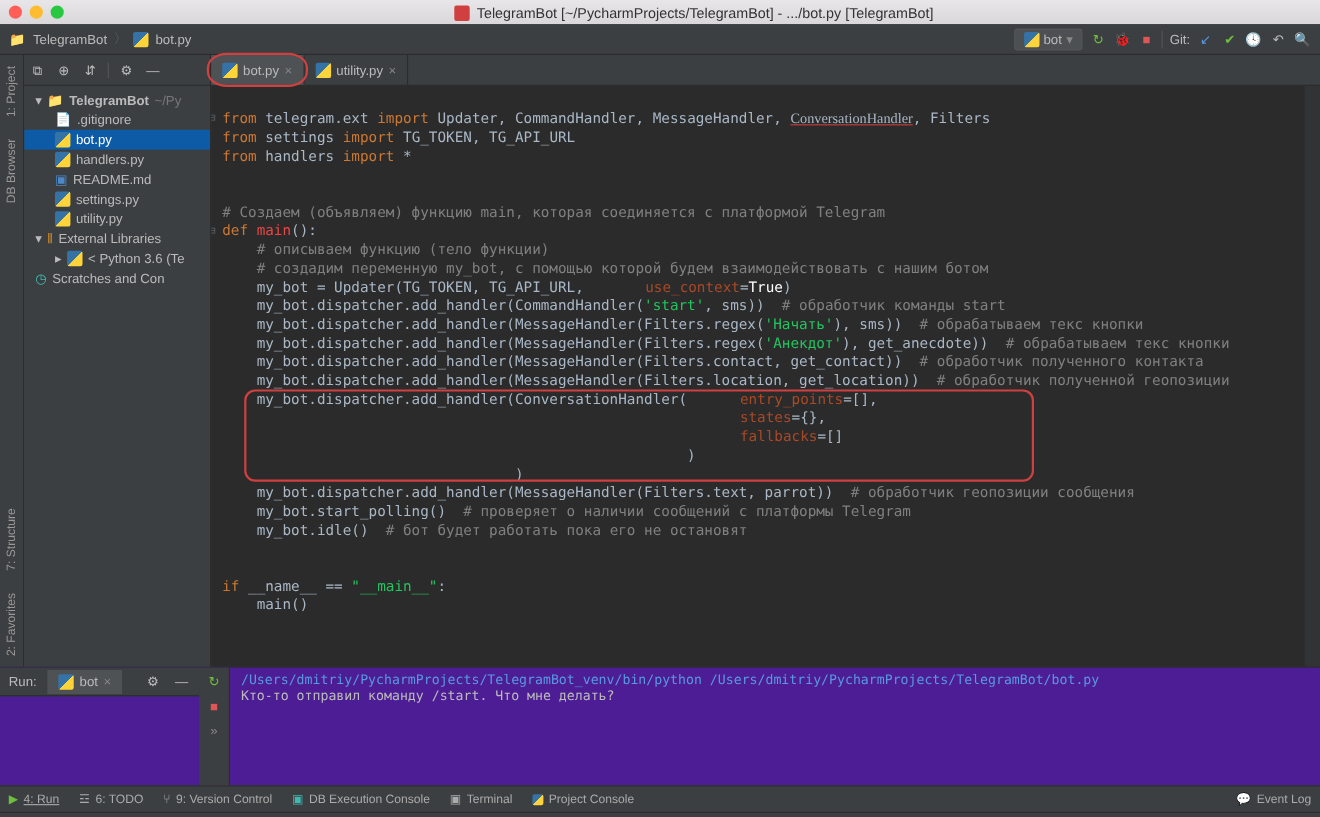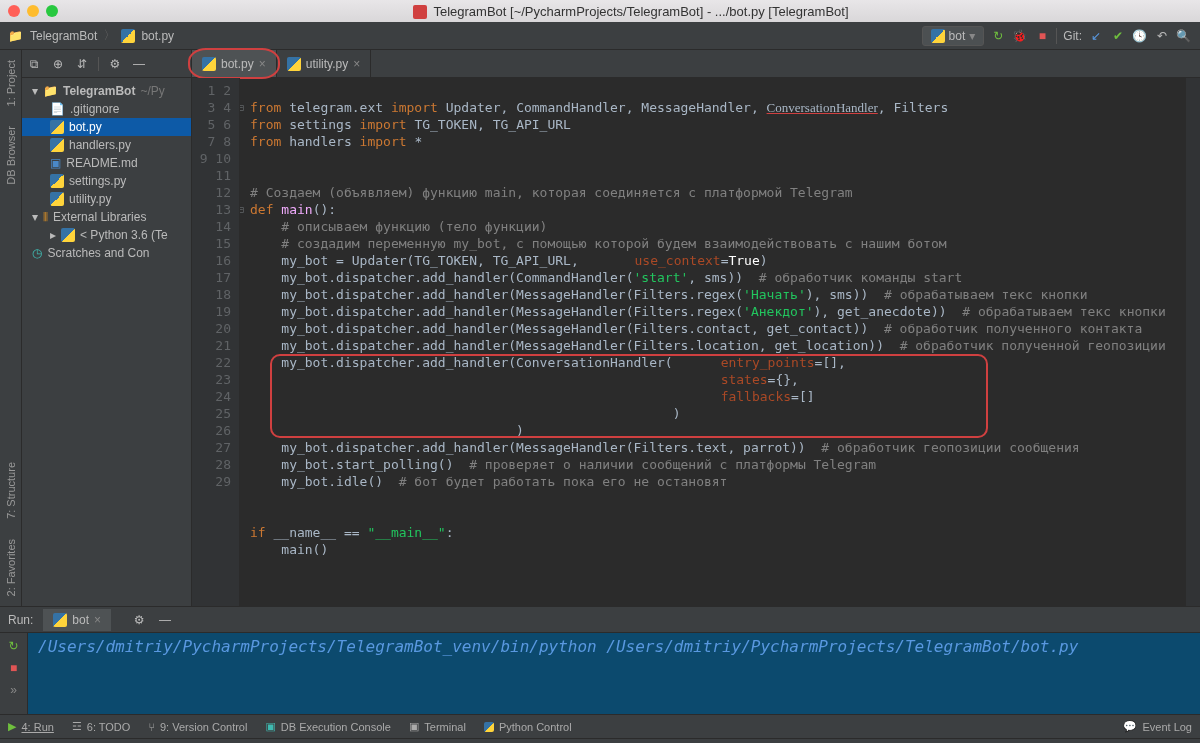--- a/index.html
+++ b/index.html
@@ -31,29 +31,29 @@
   .editor { flex: 1; display: flex; flex-direction: column; background: #2b2b2b; min-width: 0; }
   .tabs { height: 28px; background: #3c3f41; display: flex; align-items: center; border-bottom: 1px solid #2b2b2b; }
   .tab { display: flex; align-items: center; gap: 5px; padding: 0 10px; height: 100%; border-right: 1px solid #2b2b2b; font-size: 12px; color: #bbb; cursor: pointer; position: relative; }
   .tab.active { background: #4e5254; }
   .tab .close { color: #888; font-size: 12px; }
   .tab.circled::after { content: ""; position: absolute; left: -4px; right: -4px; top: -2px; bottom: -2px; border: 2px solid #d04040; border-radius: 18px / 14px; pointer-events: none; }
   .code-wrap { flex: 1; display: flex; overflow: hidden; font-family: "Menlo","Consolas",monospace; font-size: 13px; line-height: 17px; position: relative; }
   .gutter { width: 48px; background: #313335; color: #606366; text-align: right; padding: 4px 8px 4px 4px; user-select: none; border-right: 1px solid #2b2b2b; }
   .code { flex: 1; padding: 4px 0 4px 10px; color: #a9b7c6; white-space: pre; overflow: hidden; position: relative; }
   .code .kw { color: #cc7832; } .code .str { color: #22c55e; } .code .cmt { color: #808080; }
-  .code .fn { color: #f0abfc; } .code .param { color: #aa4926; margin-left: 48px; } .code .bool { color: #ffffff; }
+  .code .fn { color: #ef4444; } .code .param { color: #aa4926; margin-left: 48px; } .code .bool { color: #ffffff; }
   .code .ul { text-decoration: underline; text-decoration-color: #d04040; font-family: Liberation Serif, serif; }
   .red-box { border: 2px solid #d04040; border-radius: 10px; position: absolute; }
   .right-gutter { width: 14px; background: #313335; }
-  .run-panel { height: 108px; border-top: 1px solid #2b2b2b; background: #0c4a6e; display: flex; flex-direction: column; }
+  .run-panel { height: 108px; border-top: 1px solid #2b2b2b; background: #4c1d95; display: flex; flex-direction: row; }
   .run-head { height: 26px; background: #3c3f41; display: flex; align-items: center; padding: 0 8px; gap: 10px; border-bottom: 1px solid #2b2b2b; }
   .run-body { flex: 1; display: flex; }
   .run-tb { width: 28px; background: #3c3f41; display: flex; flex-direction: column; align-items: center; gap: 8px; padding-top: 6px; border-right: 1px solid #2b2b2b; }
-  .run-out { flex: 1; font-family: "Menlo",monospace; font-size: 16px; padding: 4px 10px; color: #bbb; font-style: italic; }
+  .run-out { flex: 1; font-family: "Menlo",monospace; font-size: 12px; padding: 4px 10px; color: #bbb; }
   .run-out .cmd { color: #5998e0; }
   .bottom-tools { height: 24px; background: #3c3f41; border-top: 1px solid #2b2b2b; display: flex; align-items: center; padding: 0 8px; gap: 18px; font-size: 11px; color: #aaa; }
   .bottom-tools .tool { display: flex; align-items: center; gap: 5px; cursor: pointer; }
   .bottom-tools .spacer { flex: 1; }
   .status { height: 22px; background: #3c3f41; border-top: 1px solid #2b2b2b; display: flex; align-items: center; padding: 0 8px; gap: 14px; font-size: 11px; color: #999; }
   .status .spacer { flex: 1; }
   .py-ico { width: 14px; height: 14px; display: inline-block; background: linear-gradient(135deg,#3572a5 50%,#ffd43b 50%); border-radius: 2px; }
   .fold { position: absolute; left: -12px; color: #606366; font-size: 10px; }
 </style>
 </head>
@@ -168,50 +168,20 @@
           <span>bot.py</span>
           <span class="close">×</span>
         </div>
       <div class="tab">
           <span class="py-ico"></span>
           <span>utility.py</span>
           <span class="close">×</span>
         </div>
     </div>
     <div class="code-wrap">
-      <div class="gutter">
-1
-2
-3
-4
-5
-6
-7
-8
-9
-10
-11
-12
-13
-14
-15
-16
-17
-18
-19
-20
-21
-22
-23
-24
-25
-26
-27
-28
-29</div>
       <div class="code">
 <span style="position:relative"><span class="fold">⊟</span><span class="kw">from</span><span> telegram.ext </span><span class="kw">import</span><span> Updater, CommandHandler, MessageHandler, </span><span class="ul">ConversationHandler</span><span>, Filters</span></span>
 <span class="kw">from</span><span> settings </span><span class="kw">import</span><span> TG_TOKEN, TG_API_URL</span>
 <span class="kw">from</span><span> handlers </span><span class="kw">import</span><span> *</span>
 
 
 <span class="cmt"># Создаем (объявляем) функцию main, которая соединяется с платформой Telegram</span>
 <span style="position:relative"><span class="fold">⊟</span><span class="kw">def </span><span class="fn">main</span><span>():</span></span>
 <span class="cmt">    # описываем функцию (тело функции)</span>
 <span class="cmt">    # создадим переменную my_bot, с помощью которой будем взаимодействовать с нашим ботом</span>
@@ -254,20 +224,21 @@
     <span class="tb-icon">—</span>
   </div>
   <div class="run-body">
     <div class="run-tb">
       <span class="green">↻</span>
       <span class="red">■</span>
       <span class="gray">»</span>
     </div>
     <div class="run-out">
       <div class="cmd">/Users/dmitriy/PycharmProjects/TelegramBot_venv/bin/python /Users/dmitriy/PycharmProjects/TelegramBot/bot.py</div>
+      <div>Кто-то отправил команду /start. Что мне делать?</div>
     </div>
   </div>
 </div>
 
 <div class="bottom-tools">
   <span class="tool">
       <span class="green">▶</span>
       <u>4: Run</u>
     </span>
   <span class="tool">
@@ -281,21 +252,21 @@
   <span class="tool">
       <span class="teal">▣</span>
       <span>DB Execution Console</span>
     </span>
   <span class="tool">
       <span>▣</span>
       <span>Terminal</span>
     </span>
   <span class="tool">
       <span class="py-ico" style="width:10px;height:10px"></span>
-      <span>Python Control</span>
+      <span>Project Console</span>
     </span>
   <span class="spacer"></span>
   <span class="tool">
       <span>💬</span>
       <span>Event Log</span>
     </span>
 </div>
 
 <div class="status">
 

